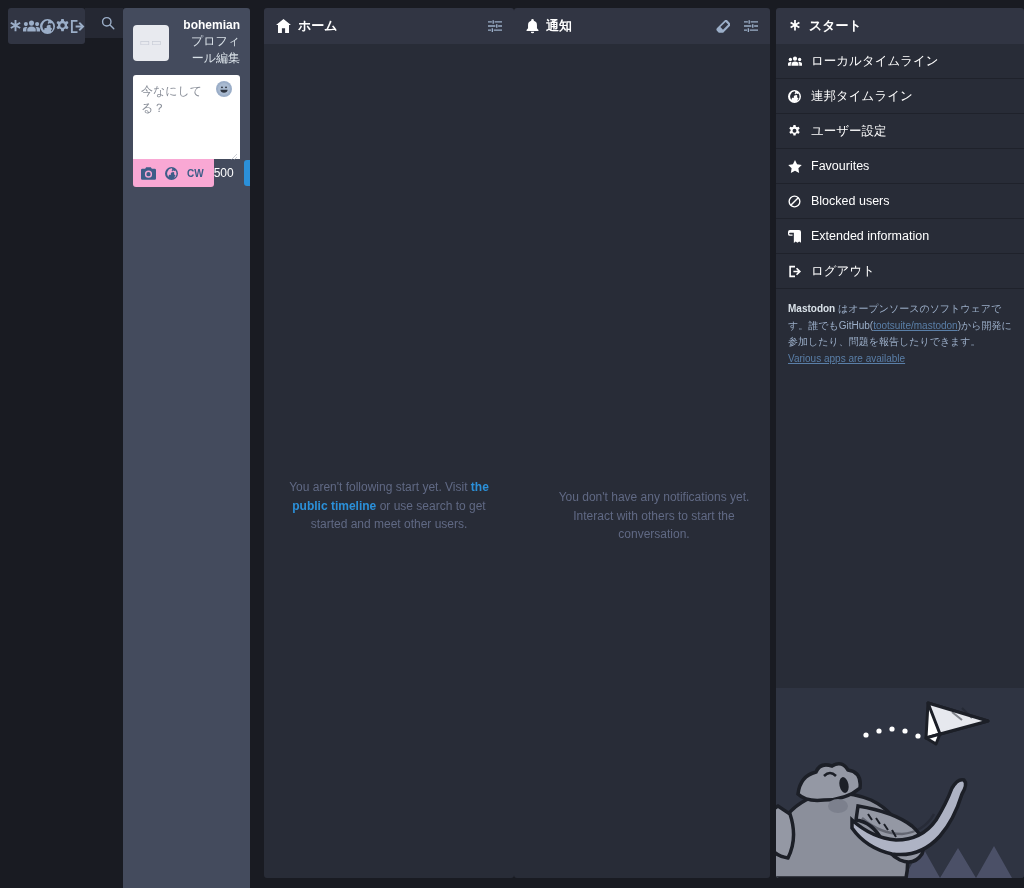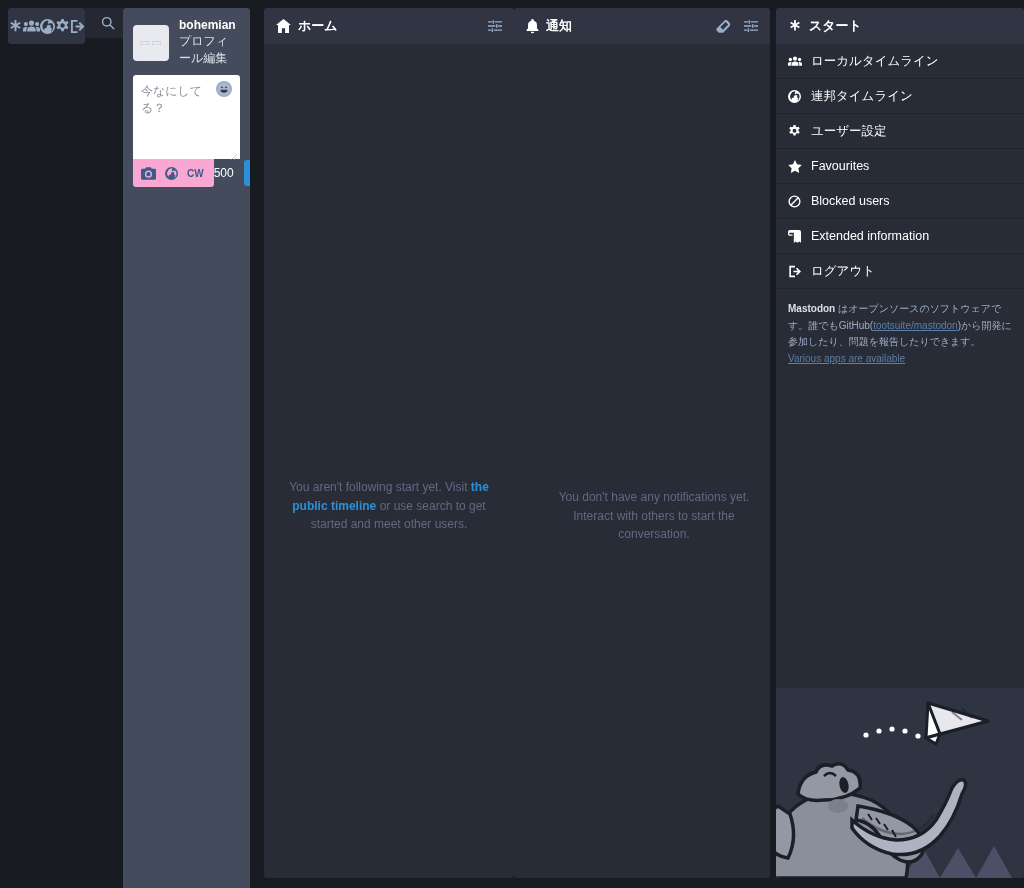--- a/index.html
+++ b/index.html
@@ -82,21 +82,21 @@
     gap: 10px;
   }
   .avatar {
     width: 36px; height: 36px;
     border-radius: 4px;
     background: #e8eaef;
     flex: 0 0 36px;
     display: flex; align-items: center; justify-content: center;
   }
   .avatar-glyph { color: #c8ccd6; font-size: 11px; letter-spacing: 1px; }
-  .account-meta { display: flex; flex-direction: column; gap: 1px; }
+  .account-meta { display: flex; flex-direction: column; gap: 1px; text-align: right; }
   .account-name { color: #fff; font-size: 12px; font-weight: bold; }
   .account-edit { color: #d9e1e8; font-size: 12px; }
 
   .composer { padding: 0 10px; }
   .composer-textarea-wrap {
     position: relative;
     background: #fff;
     border-radius: 3px 3px 0 0;
   }
   .composer-textarea {

